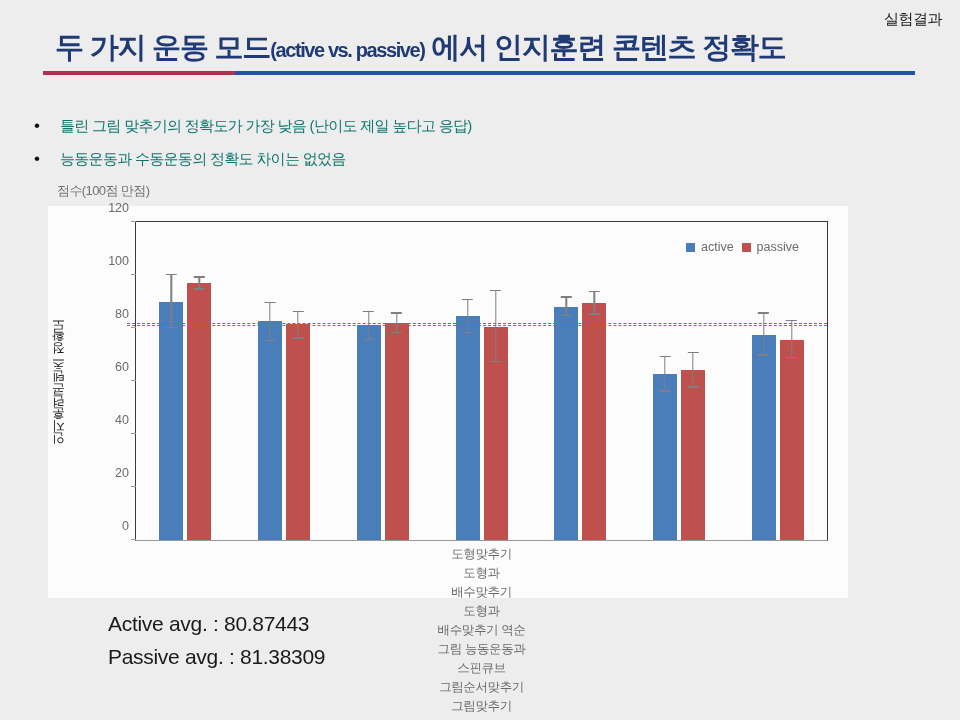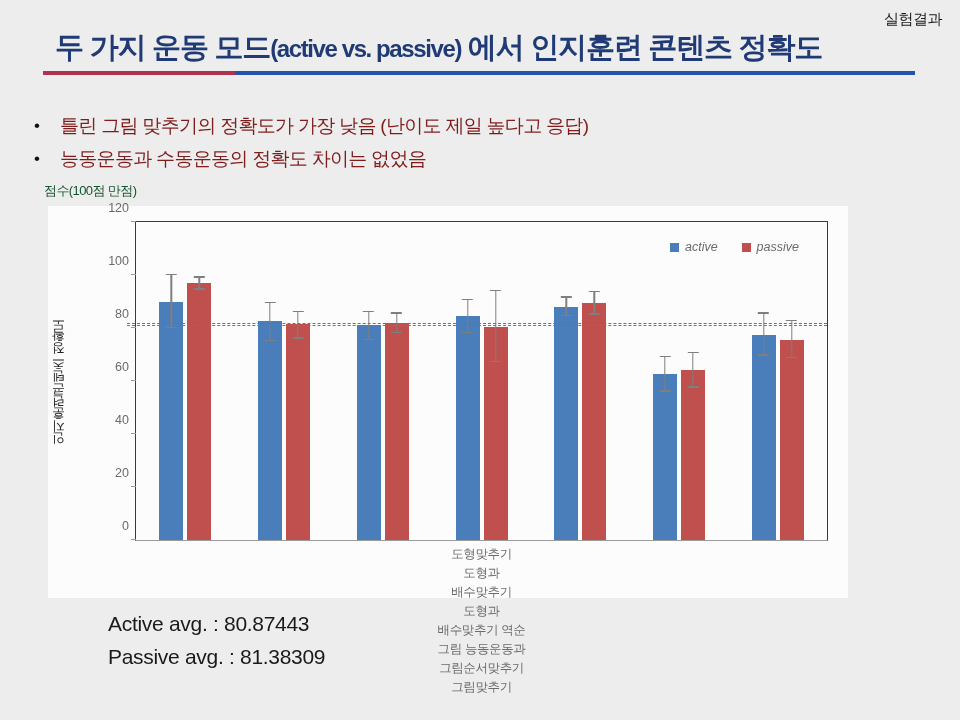--- a/index.html
+++ b/index.html
@@ -23,21 +23,21 @@
   #slide-title {
     position: absolute;
     top: 28px; left: 55px;
     font-size: 29px;
     font-weight: bold;
     color: #1F3A75;
     letter-spacing: -1.2px;
     white-space: nowrap;
   }
   #slide-title .small {
-    font-size: 24px;
+    font-size: 20px;
     letter-spacing: -1.4px;
   }
   #title-rule {
     position: absolute;
     top: 71px; left: 43px;
     width: 872px; height: 4px;
     display: flex;
   }
   #title-rule .seg-red { width: 22%; height: 100%; background: #B03050; }
   #title-rule .seg-blue { width: 78%; height: 100%; background: #2255AA; }
@@ -55,32 +55,32 @@
   }
   .bullet-dot {
     width: 26px;
     font-size: 17px;
     line-height: 27px;
     color: #111;
     text-align: left;
     flex: none;
   }
   .bullet-text {
-    font-size: 19px;
+    font-size: 15px;
     line-height: 27px;
-    color: #7f1d1d;
+    color: #0f766e;
     letter-spacing: -0.7px;
   }
 
   
   #score-caption {
     position: absolute;
-    top: 182px; left: 44px;
+    top: 182px; left: 57px;
     font-size: 13px;
-    color: #14532d;
+    color: #737373;
     letter-spacing: -0.6px;
   }
 
   #chart-frame {
     position: absolute;
     left: 48px; top: 206px;
     width: 800px; height: 392px;
     background: #FCFCFC;
   }
 
@@ -186,24 +186,23 @@
     background: #7F7F7F;
   }
   .errbar::before { top: 0; }
   .errbar::after { bottom: 0; }
 
   
   #legend {
     position: absolute;
     top: 18px; right: 28px;
     display: flex;
-    gap: 24px;
+    gap: 8px;
     align-items: center;
     z-index: 5;
-    font-style: italic;
   }
   .legend-item { display: flex; align-items: center; gap: 6px; }
   .legend-swatch { width: 9px; height: 9px; display: inline-block; }
   .legend-label { font-size: 12.5px; color: #6B6B6B; }
 
   
   #x-labels {
     position: absolute;
     left: 135px; top: 545px;
     width: 693px;
@@ -372,20 +371,23 @@
       <div>배수맞추기</div>
     </div>
     <div class="x-label">
       <div>도형과</div>
       <div>배수맞추기 역순</div>
     </div>
     <div class="x-label">
       <div>그림 능동운동과</div>
     </div>
     <div class="x-label">
+      <div>스핀큐브</div>
+    </div>
+    <div class="x-label">
       <div>그림순서맞추기</div>
     </div>
     <div class="x-label">
       <div>그림맞추기</div>
     </div>
   </div>
 
 <div id="averages">
   <div class="avg-row">Active avg. : 80.87443</div>
   <div class="avg-row">Passive avg. : 81.38309</div>

